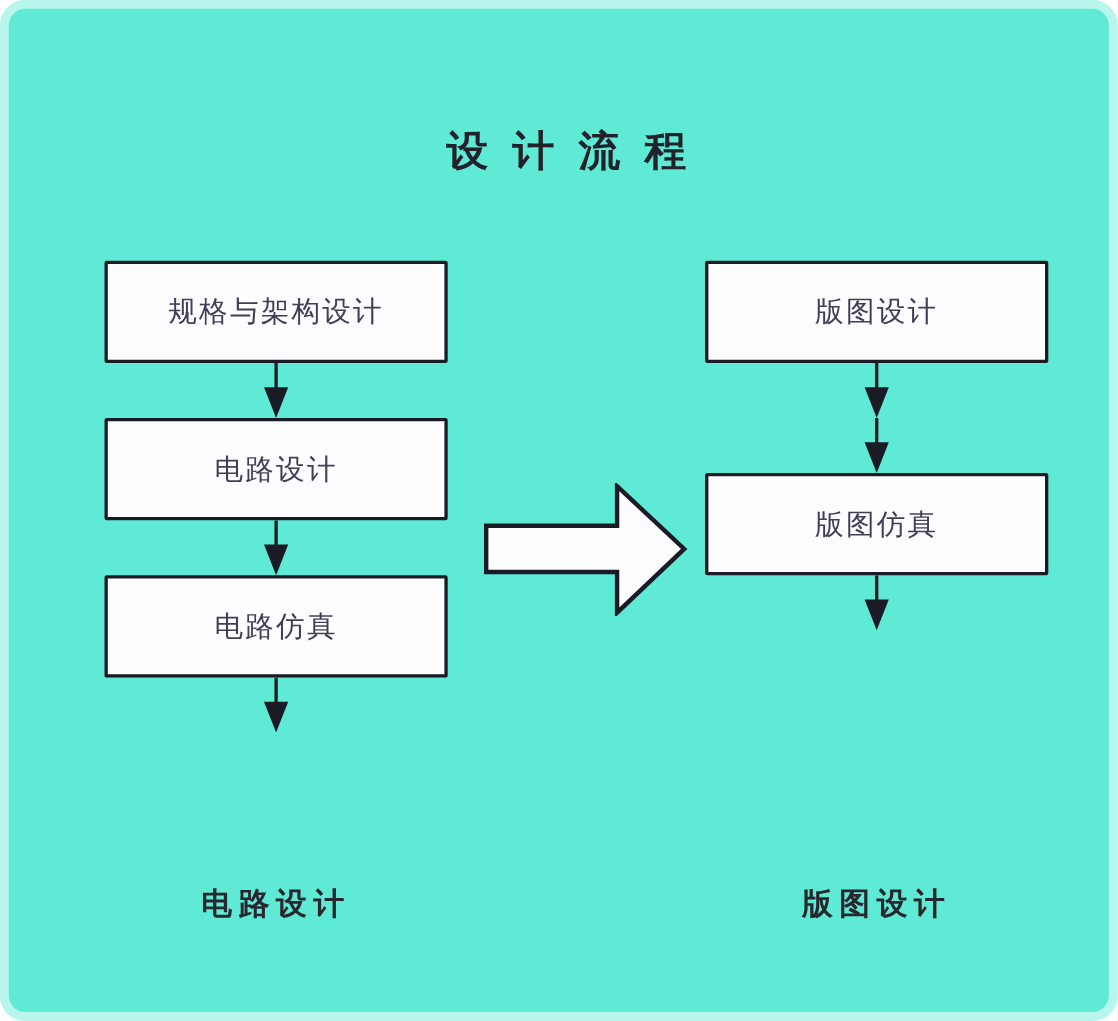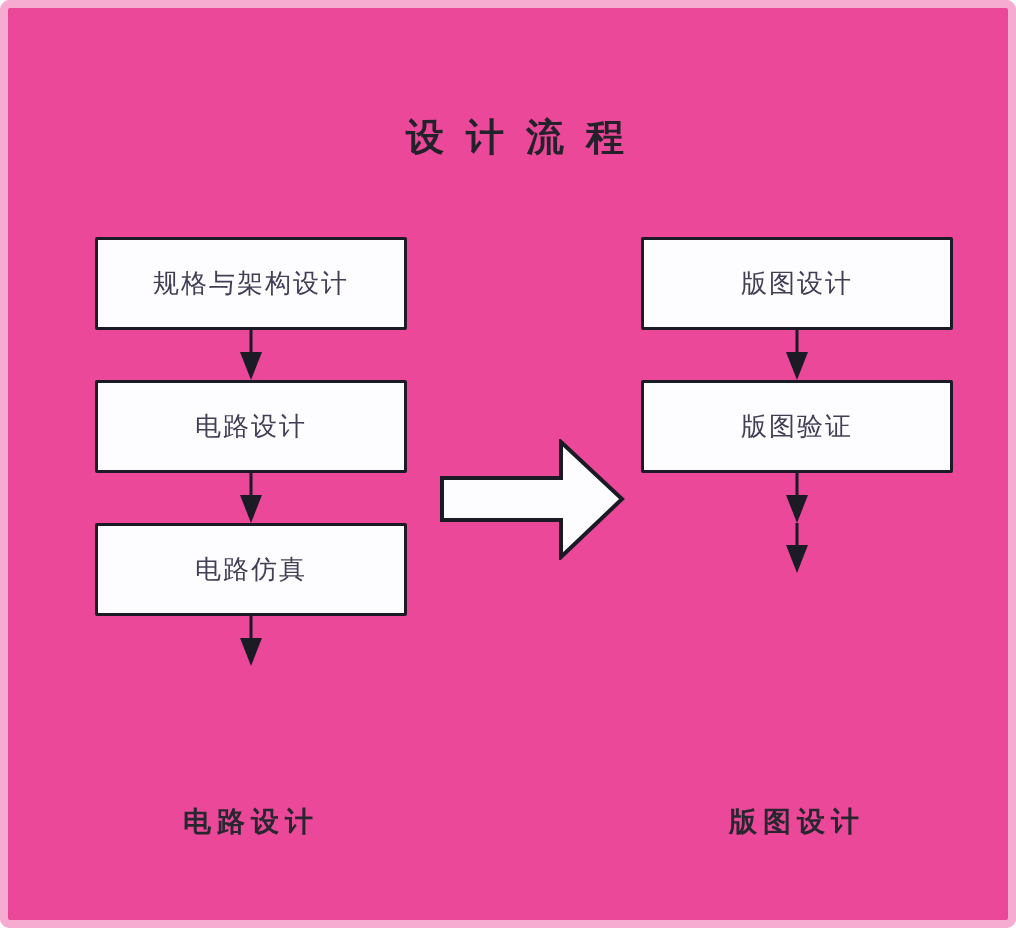--- a/index.html
+++ b/index.html
@@ -5,23 +5,23 @@
   html, body {
     margin: 0;
     padding: 0;
     background: #ffffff;
     font-family: "Liberation Sans", "DejaVu Sans", sans-serif;
   }
   .canvas {
     position: relative;
     width: 1016px;
     height: 928px;
-    background: #ec4899;
+    background: #5eead4;
     box-shadow: inset 0 0 0 8px rgba(255,255,255,0.55);
-    border-radius: 10px;
+    border-radius: 23px;
     overflow: hidden;
   }
   .diagram-title {
     position: absolute;
     top: 112px;
     left: calc(50% + 18px);
     transform: translateX(-50%);
     font-size: 38px;
     font-weight: bold;
     letter-spacing: 22px;
@@ -117,27 +117,27 @@
   </svg>
 
   <div class="flow-column right">
     <div class="flow-box">
       <span>版图设计</span>
     </div>
     <svg class="down-arrow" viewBox="0 0 30 50">
       <line x1="15" y1="0" x2="15" y2="25" stroke="#1b1b26" stroke-width="3"></line>
       <polygon points="4,22 26,22 15,50" fill="#1b1b26"></polygon>
     </svg>
-    <div class="flow-box">
-      <span>版图验证</span>
-    </div>
     <svg class="down-arrow" viewBox="0 0 30 50">
       <line x1="15" y1="0" x2="15" y2="25" stroke="#1b1b26" stroke-width="3"></line>
       <polygon points="4,22 26,22 15,50" fill="#1b1b26"></polygon>
     </svg>
+    <div class="flow-box">
+      <span>版图仿真</span>
+    </div>
     <svg class="down-arrow" viewBox="0 0 30 50">
       <line x1="15" y1="0" x2="15" y2="25" stroke="#1b1b26" stroke-width="3"></line>
       <polygon points="4,22 26,22 15,50" fill="#1b1b26"></polygon>
     </svg>
   </div>
 
   <div class="column-caption left">电路设计</div>
   <div class="column-caption right">版图设计</div>
 
 </div>

